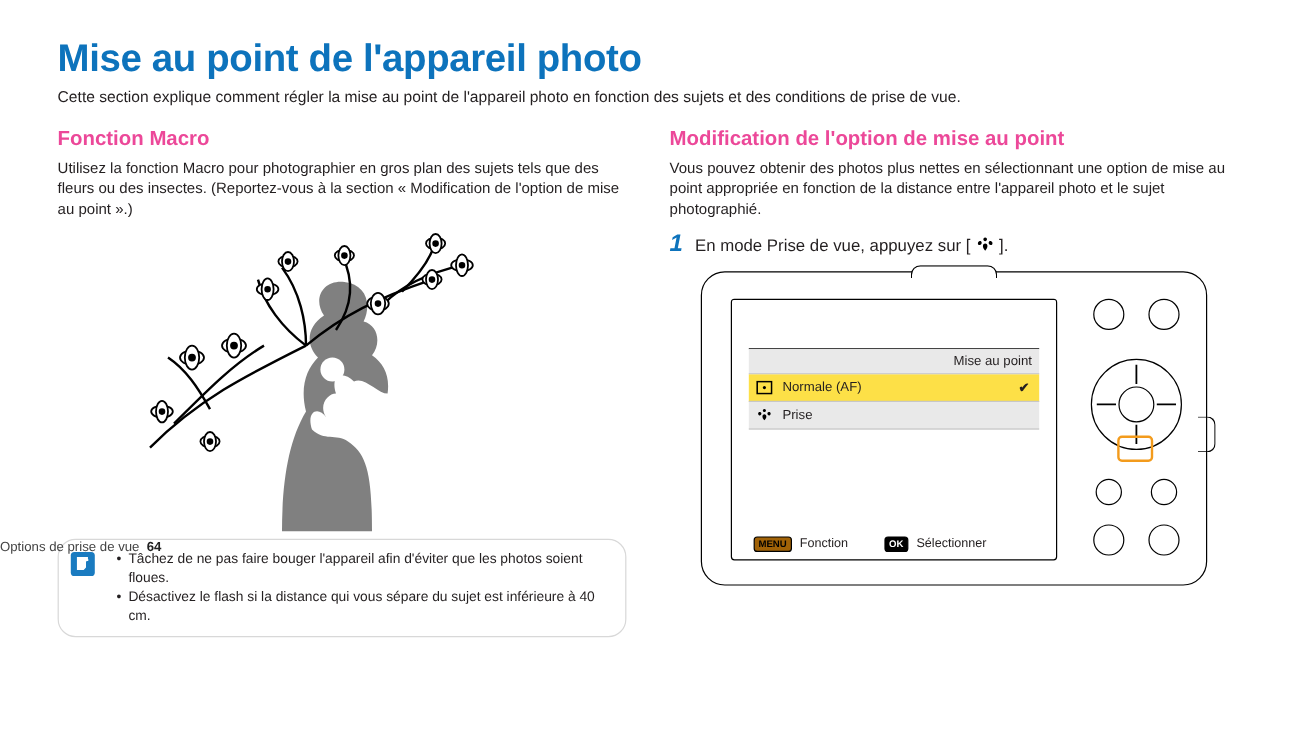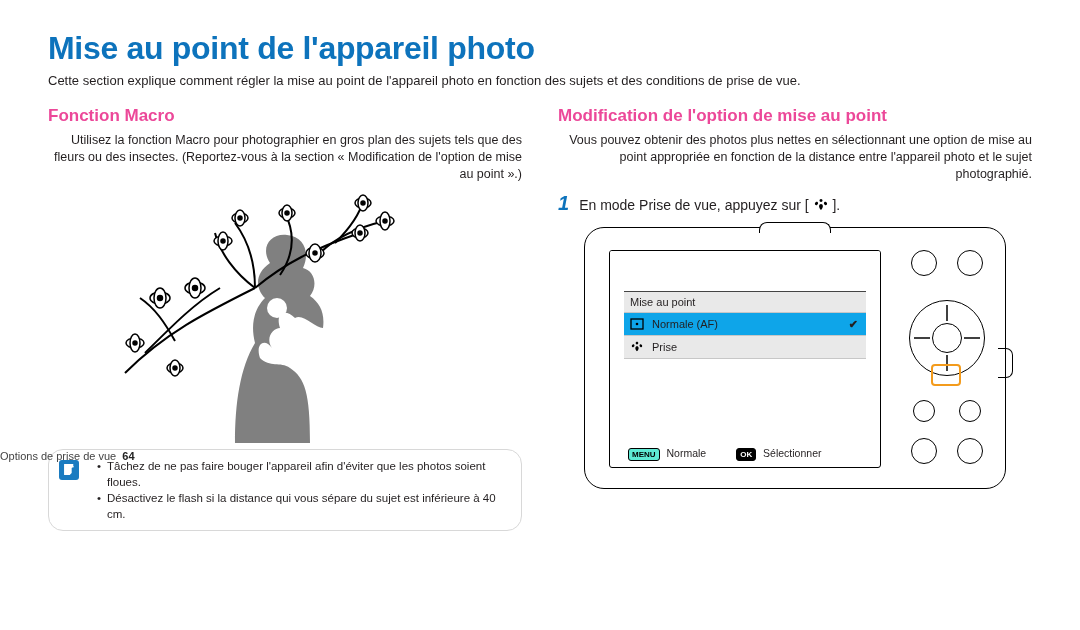--- a/index.html
+++ b/index.html
@@ -37,21 +37,20 @@
   h2.section {
     font-size: 17px;
     font-weight: 700;
     color: #ec4899;
     margin: 0 0 6px 0;
   }
   .body-text {
     font-size: 12.5px;
     line-height: 1.35;
     margin: 0 0 10px 0;
-    text-align: right;
   }
   .illust {
     margin-top: 4px;
     display: flex;
     justify-content: center;
   }
   .illust svg { width: 360px; height: 250px; }
   .note-box {
     margin-top: 6px;
     border: 1px solid #d8d8d8;
@@ -100,20 +99,21 @@
 
   
   .camera-wrap { display:flex; justify-content:center; }
   .camera {
     width: 420px;
     height: 260px;
     border: 1.5px solid #000;
     border-radius: 20px;
     position: relative;
     background: #fff;
+    text-align: right;
   }
   .camera::before{
     content:"";
     position:absolute;
     top:-6px; left:50%; transform:translateX(-50%);
     width:70px; height:10px;
     border:1.5px solid #000; border-bottom:none;
     border-radius: 8px 8px 0 0;
     background:#fff;
   }
@@ -146,21 +146,21 @@
   }
   .menu-row {
     display:flex; align-items:center;
     gap:8px;
     padding:5px 6px;
     font-size:11px;
     background:#e9e9e9;
     border-bottom:1px solid #c7c7c7;
     position:relative;
   }
-  .menu-row.selected { background:#0ea5e9; }
+  .menu-row.selected { background:#fde047; }
   .menu-row .mi { width:14px; height:12px; flex:0 0 14px;}
   .menu-row .check {
     position:absolute; right:8px; top:5px;
     font-weight:700;
   }
   .screen-spacer{ flex:1; }
   .screen-footer{
     display:flex; gap:30px;
     font-size:10.5px;
     padding:6px 18px;
@@ -170,21 +170,21 @@
     display:inline-block;
     border:1px solid #000;
     border-radius:3px;
     font-size:8px;
     padding:0 3px;
     margin-right:4px;
     line-height:11px;
     font-weight:700;
     background:#000; color:#fff;
   }
-  .kbd.light{ background:#5eead4; color:#000;}
+  .kbd.light{ background:#a16207; color:#000;}
   
   .ctrl {
     position:absolute;
     border:1.5px solid #000;
     border-radius:50%;
     background:#fff;
   }
   .ctrl.small { width:24px; height:24px; }
   .ctrl.smaller { width:20px; height:20px; }
   .ctrl.dpad {
@@ -354,21 +354,21 @@
                       <path fill="#000" d="M8 1 C10 1 10 4 8 4 C6 4 6 1 8 1 Z M3 4 C5 3 6 6 4 7 C2 8 1 5 3 4 Z M13 4 C15 5 14 8 12 7 C10 6 11 3 13 4 Z M8 6 C10 6 11 9 8 12 C5 9 6 6 8 6 Z"></path>
                     </svg>
                 </span>
                 <span>Prise</span>
               </div>
             </div>
             <div class="screen-spacer"></div>
             <div class="screen-footer">
               <span>
                 <span class="kbd light">MENU</span>
-                <span>Normale</span>
+                <span>Fonction</span>
               </span>
               <span>
                 <span class="kbd">OK</span>
                 <span>Sélectionner</span>
               </span>
             </div>
           </div>
 
           <div class="ctrl small" style="right:68px; top:22px;"></div>
           <div class="ctrl small" style="right:22px; top:22px;"></div>

